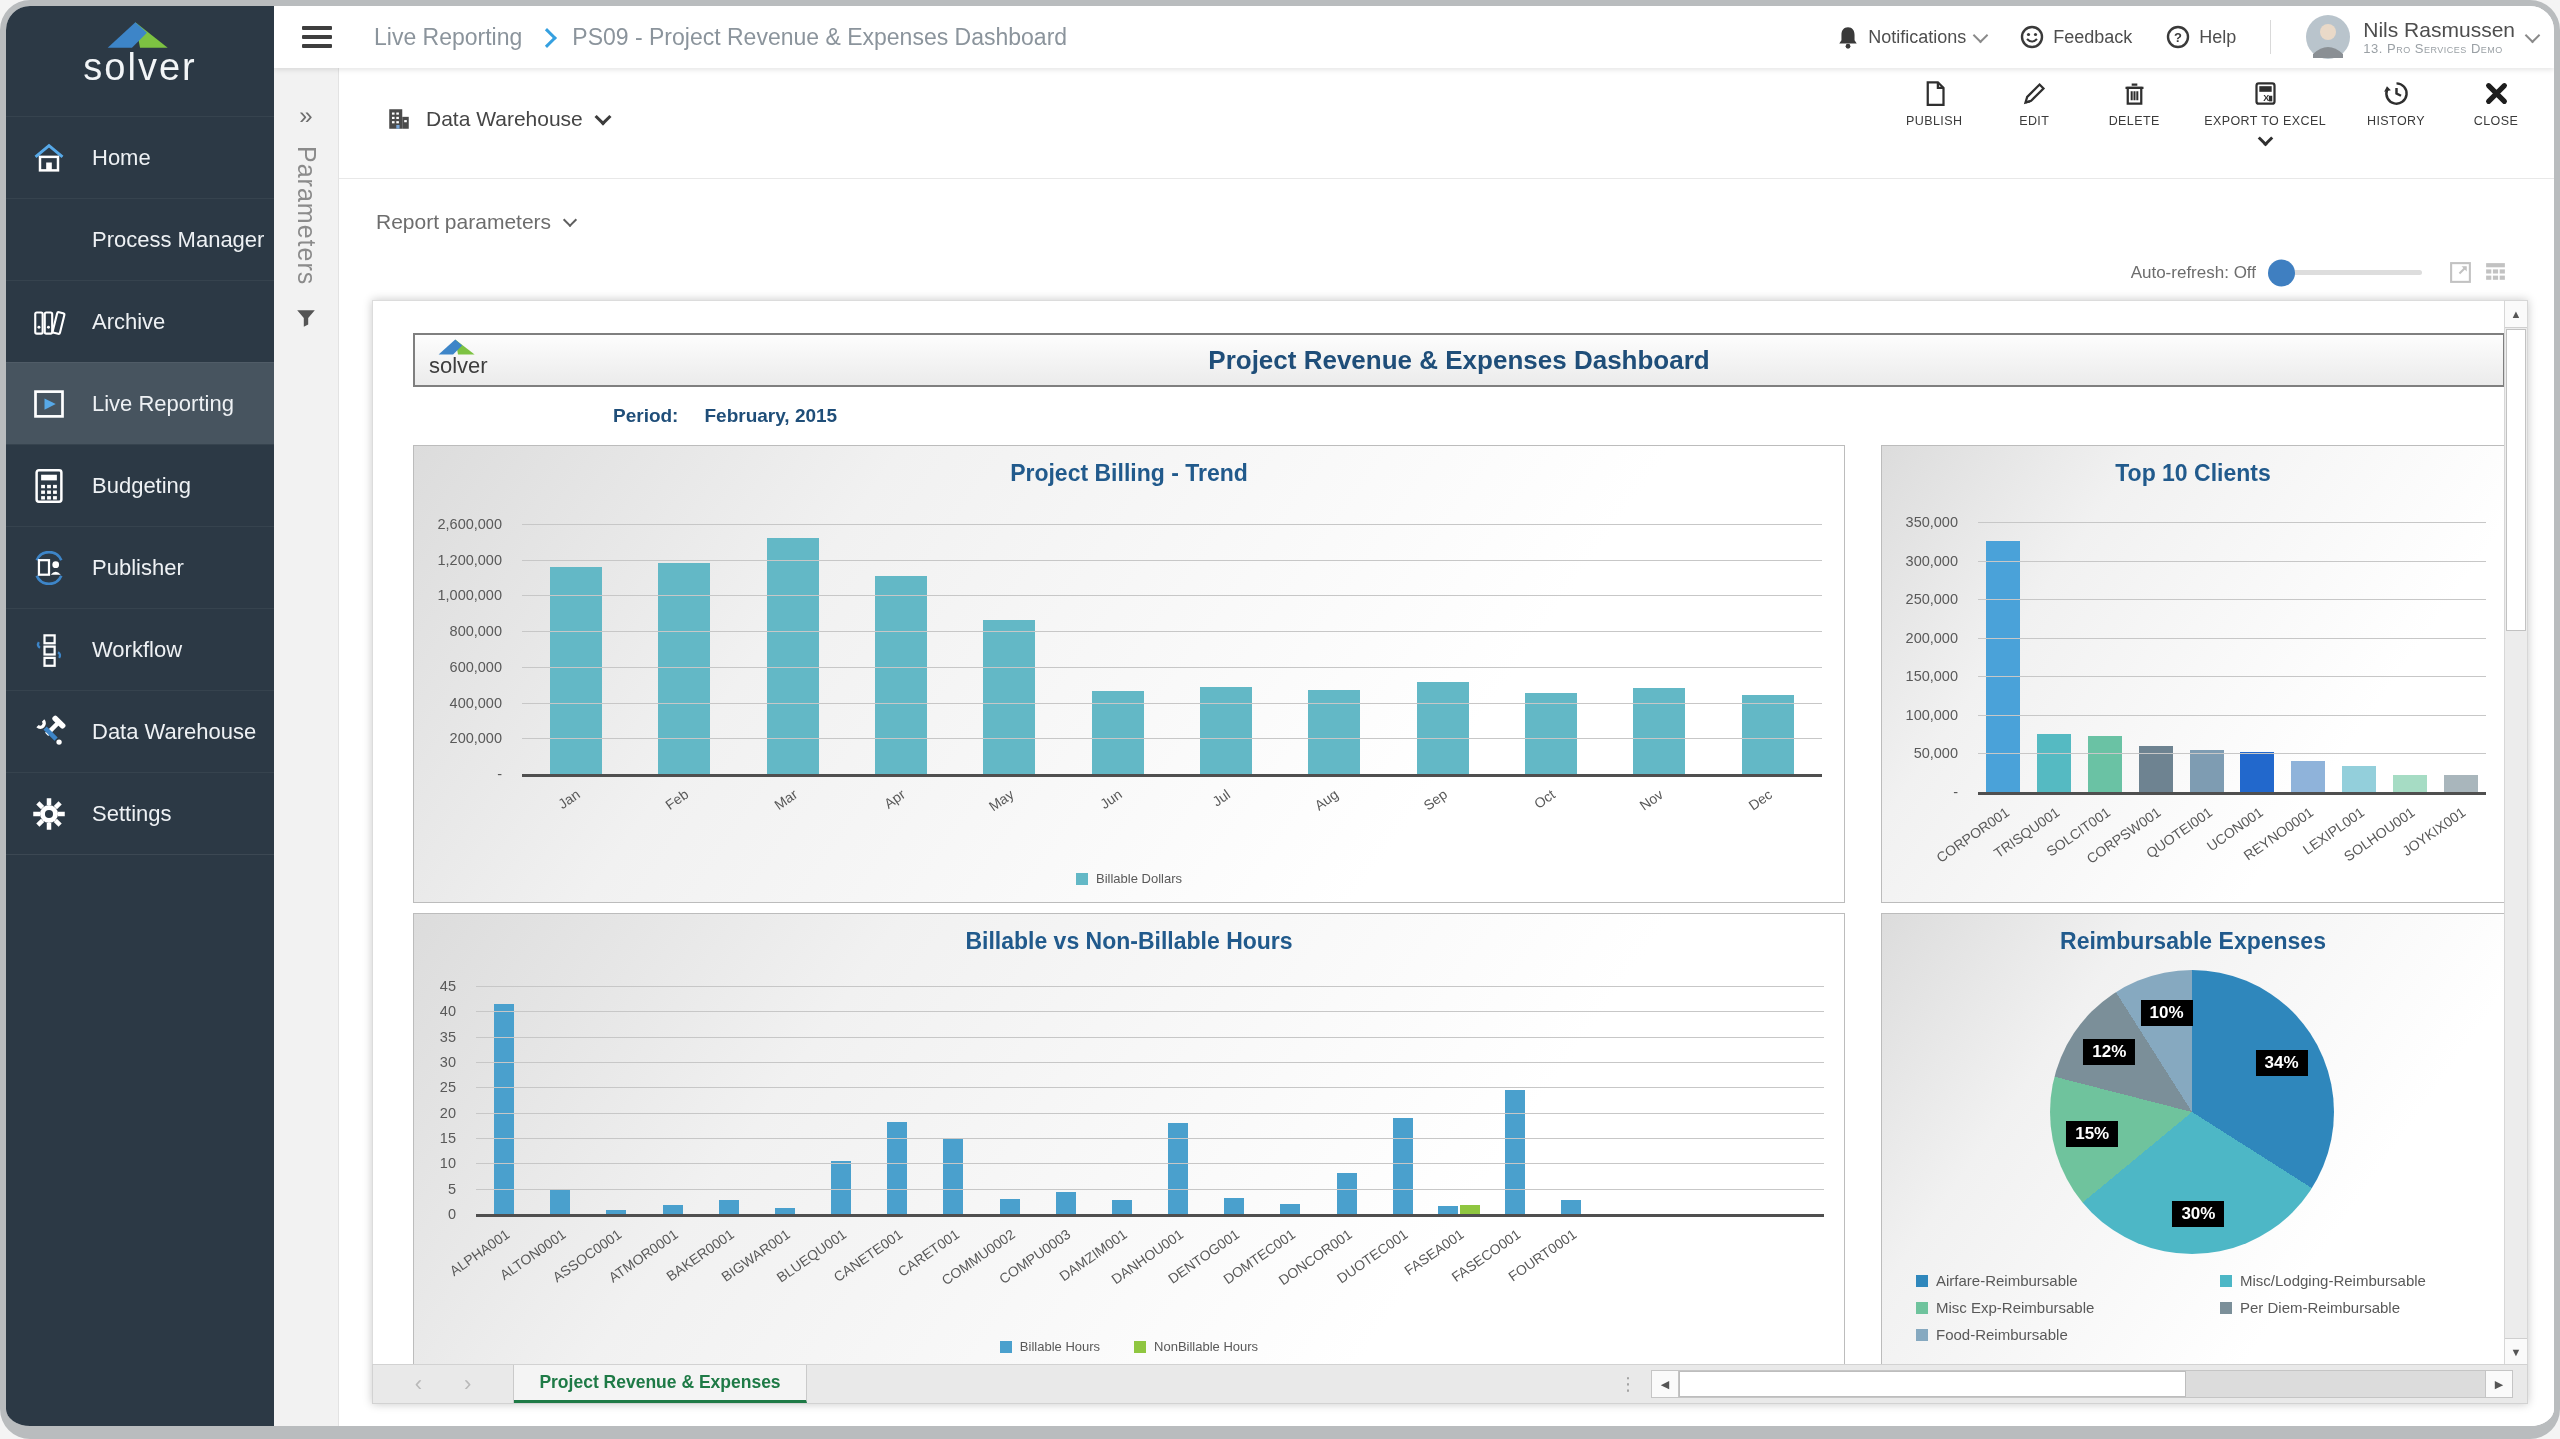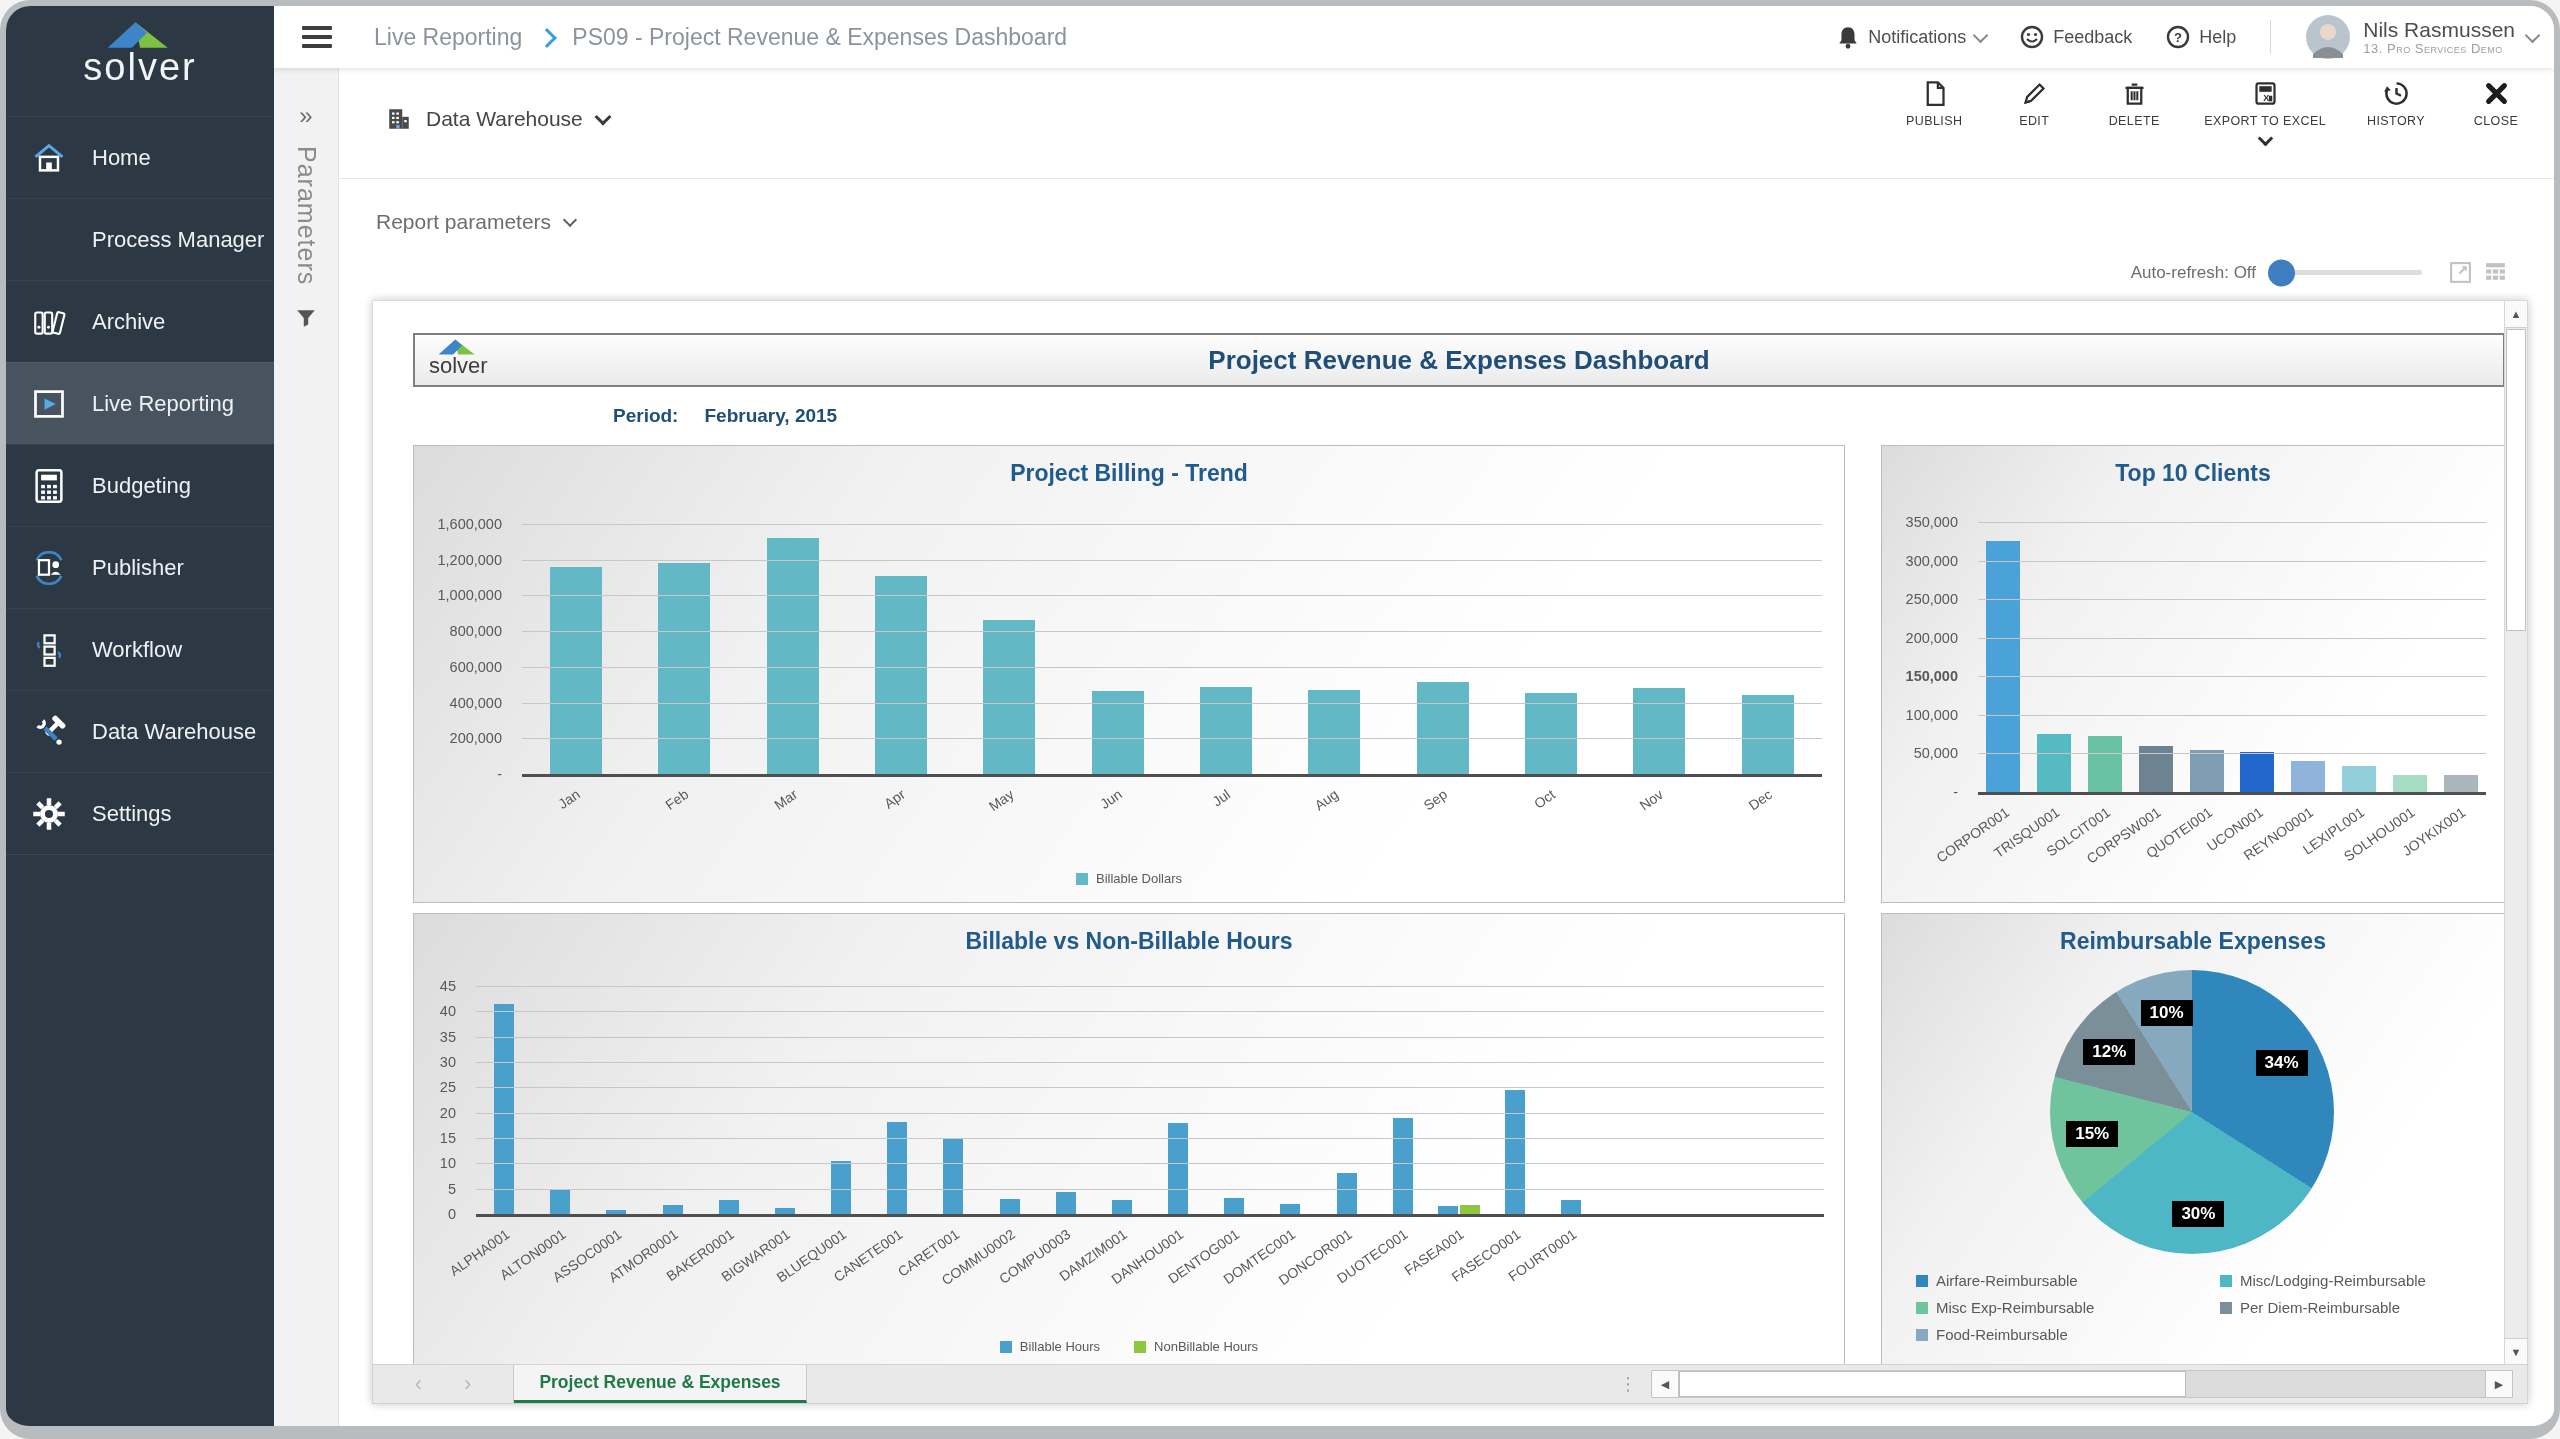--- a/index.html
+++ b/index.html
@@ -416,21 +416,21 @@
         </div>
 
         <div class="period">
           <span>Period:</span>
           <span>February, 2015</span>
         </div>
 
         <div class="chart" id="chart1">
           <div class="chart-title">Project Billing - Trend</div>
           <div class="ylabels">
-              <div class="ytick" style="top: 0%;">1,600,000</div>
+              <div class="ytick" style="top: 0%;">2,600,000</div>
               <div class="ytick" style="top: 14.2857%;">1,200,000</div>
               <div class="ytick" style="top: 28.5714%;">1,000,000</div>
               <div class="ytick" style="top: 42.8571%;">800,000</div>
               <div class="ytick" style="top: 57.1429%;">600,000</div>
               <div class="ytick" style="top: 71.4286%;">400,000</div>
               <div class="ytick" style="top: 85.7143%;">200,000</div>
               <div class="ytick" style="top: 100%;">-</div>
             </div>
           <div class="plot">
               <div class="slots">
@@ -523,21 +523,21 @@
             </div>
         </div>
 
         <div class="chart" id="chart2">
           <div class="chart-title">Top 10 Clients</div>
           <div class="ylabels">
               <div class="ytick" style="top: 0%;">350,000</div>
               <div class="ytick" style="top: 14.2857%;">300,000</div>
               <div class="ytick" style="top: 28.5714%;">250,000</div>
               <div class="ytick" style="top: 42.8571%;">200,000</div>
-              <div class="ytick" style="top: 57.1429%; font-weight: bold;">150,000</div>
+              <div class="ytick" style="top: 57.1429%;">150,000</div>
               <div class="ytick" style="top: 71.4286%;">100,000</div>
               <div class="ytick" style="top: 85.7143%;">50,000</div>
               <div class="ytick" style="top: 100%;">-</div>
             </div>
           <div class="plot">
               <div class="slots">
                 <div class="slot">
                   <div class="bars">
                     <div class="bar" style="height: 92.8571%; background: rgb(74, 162, 217);"></div>
                   </div>

